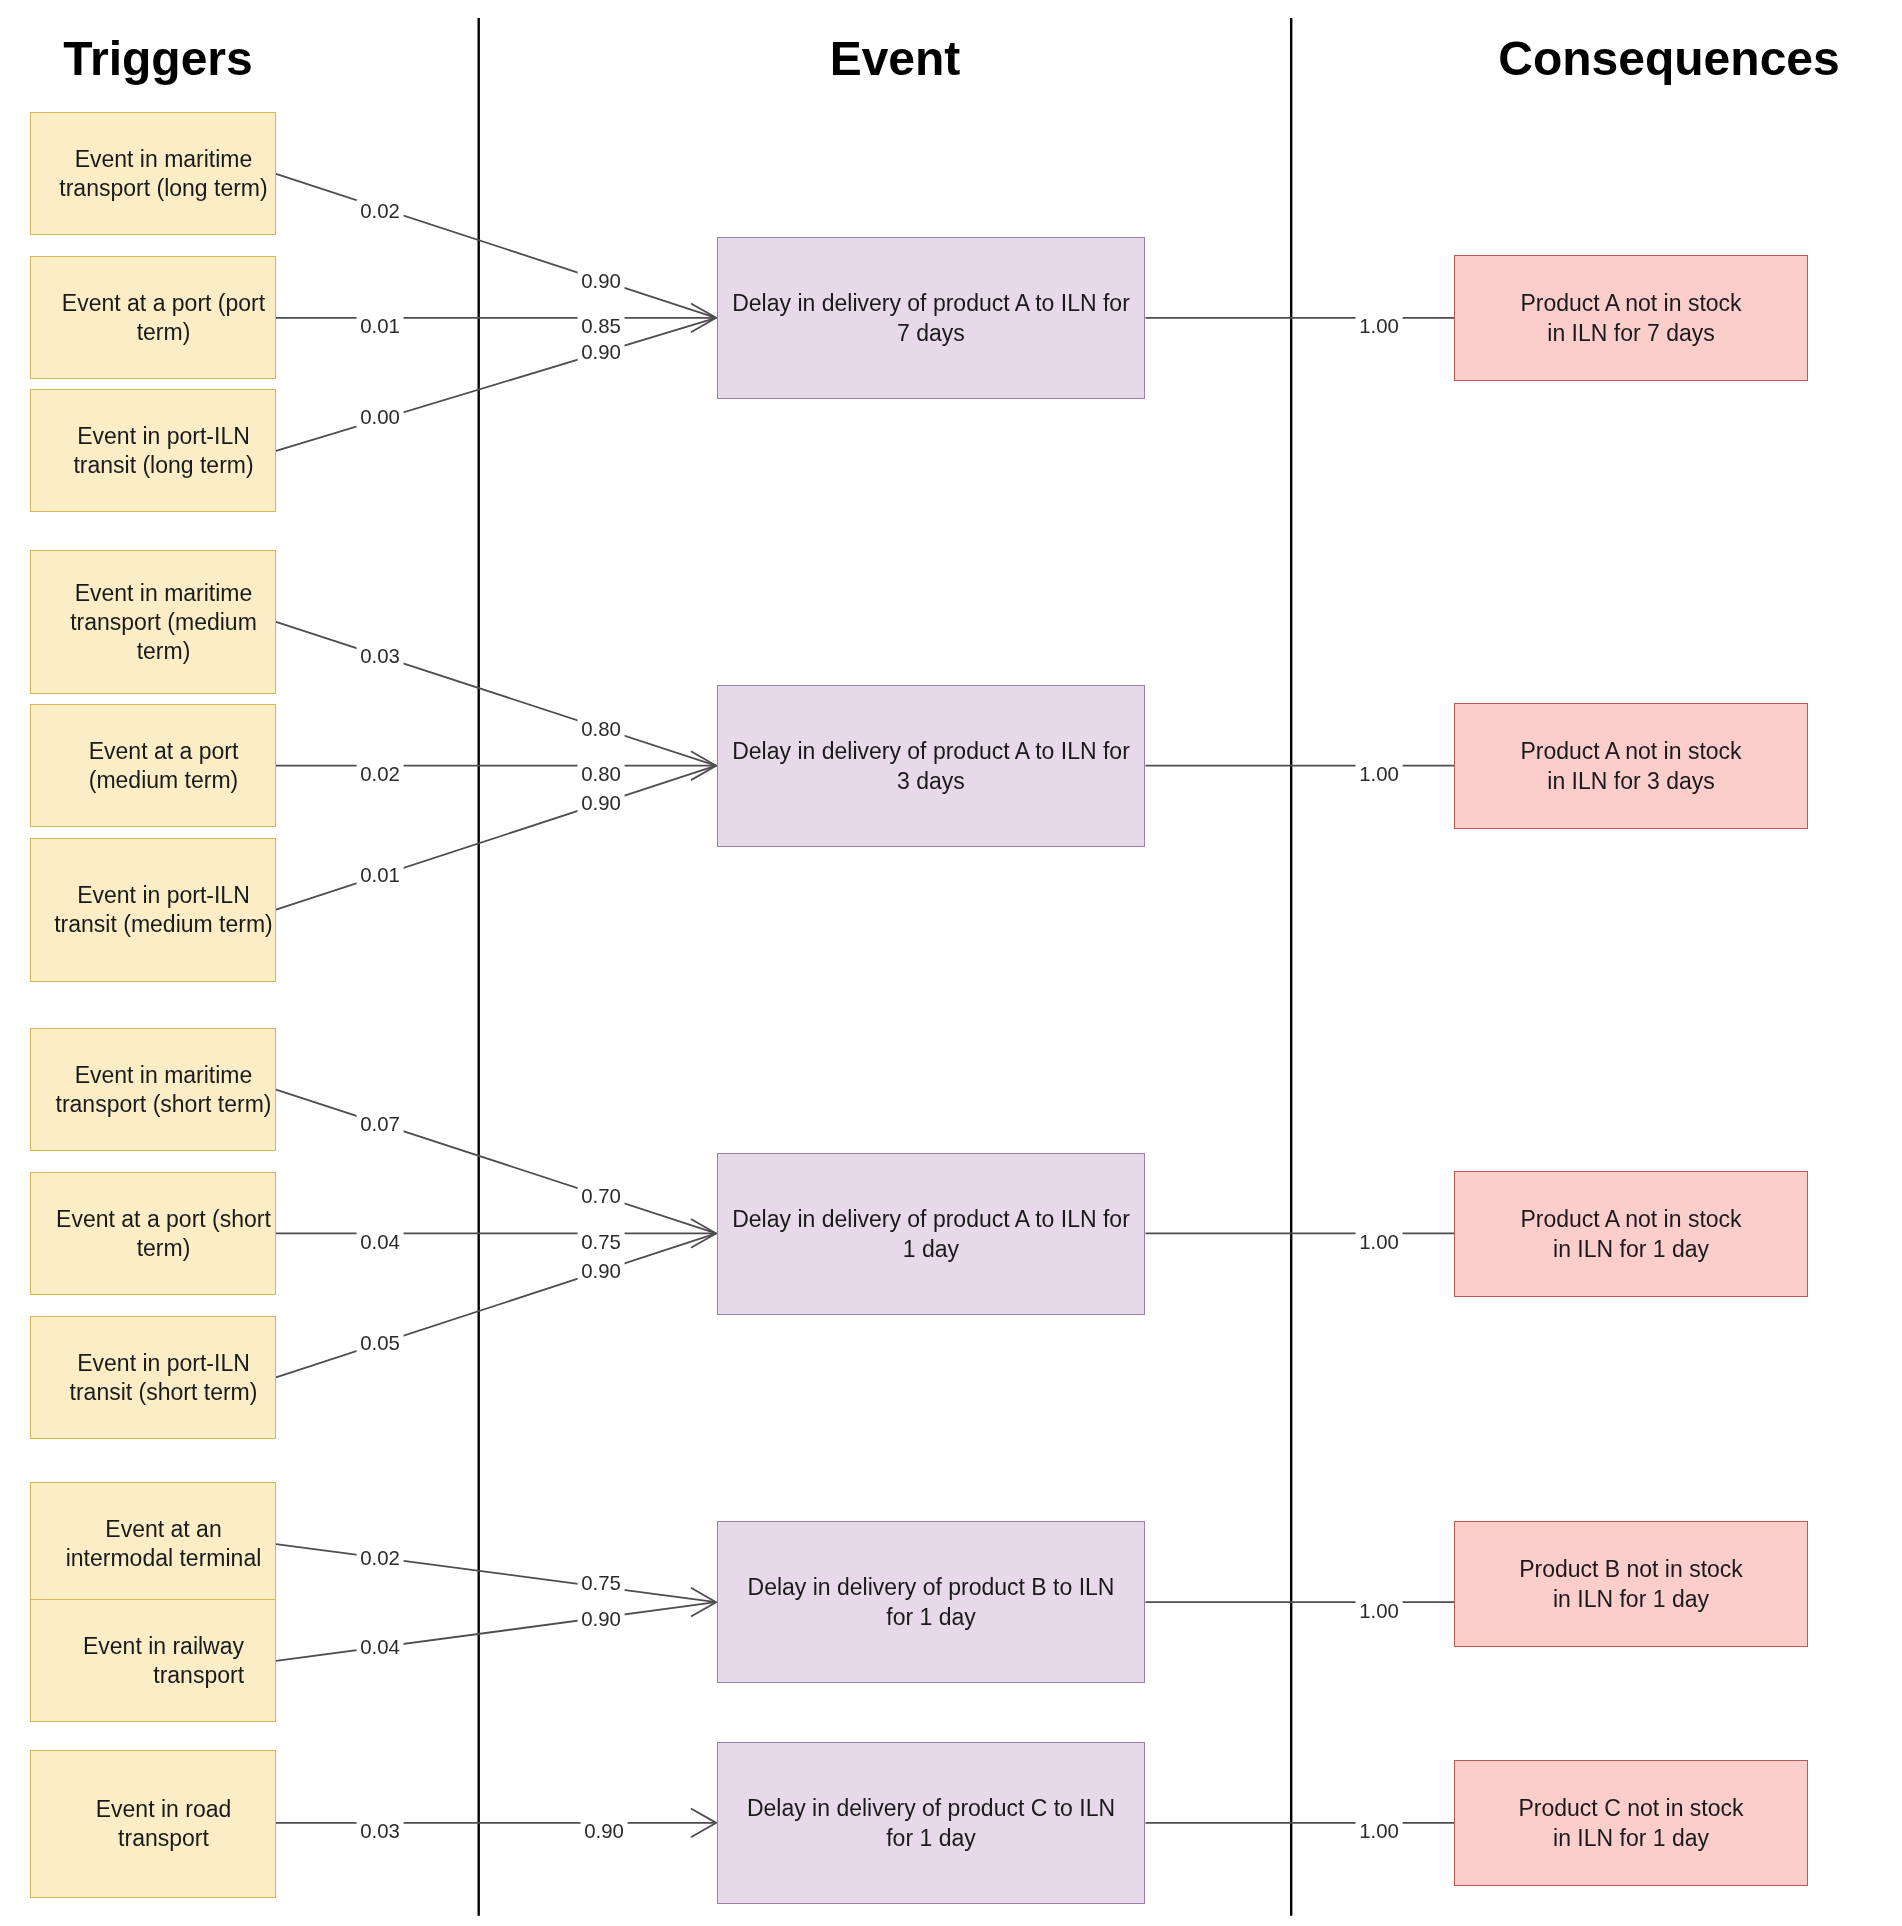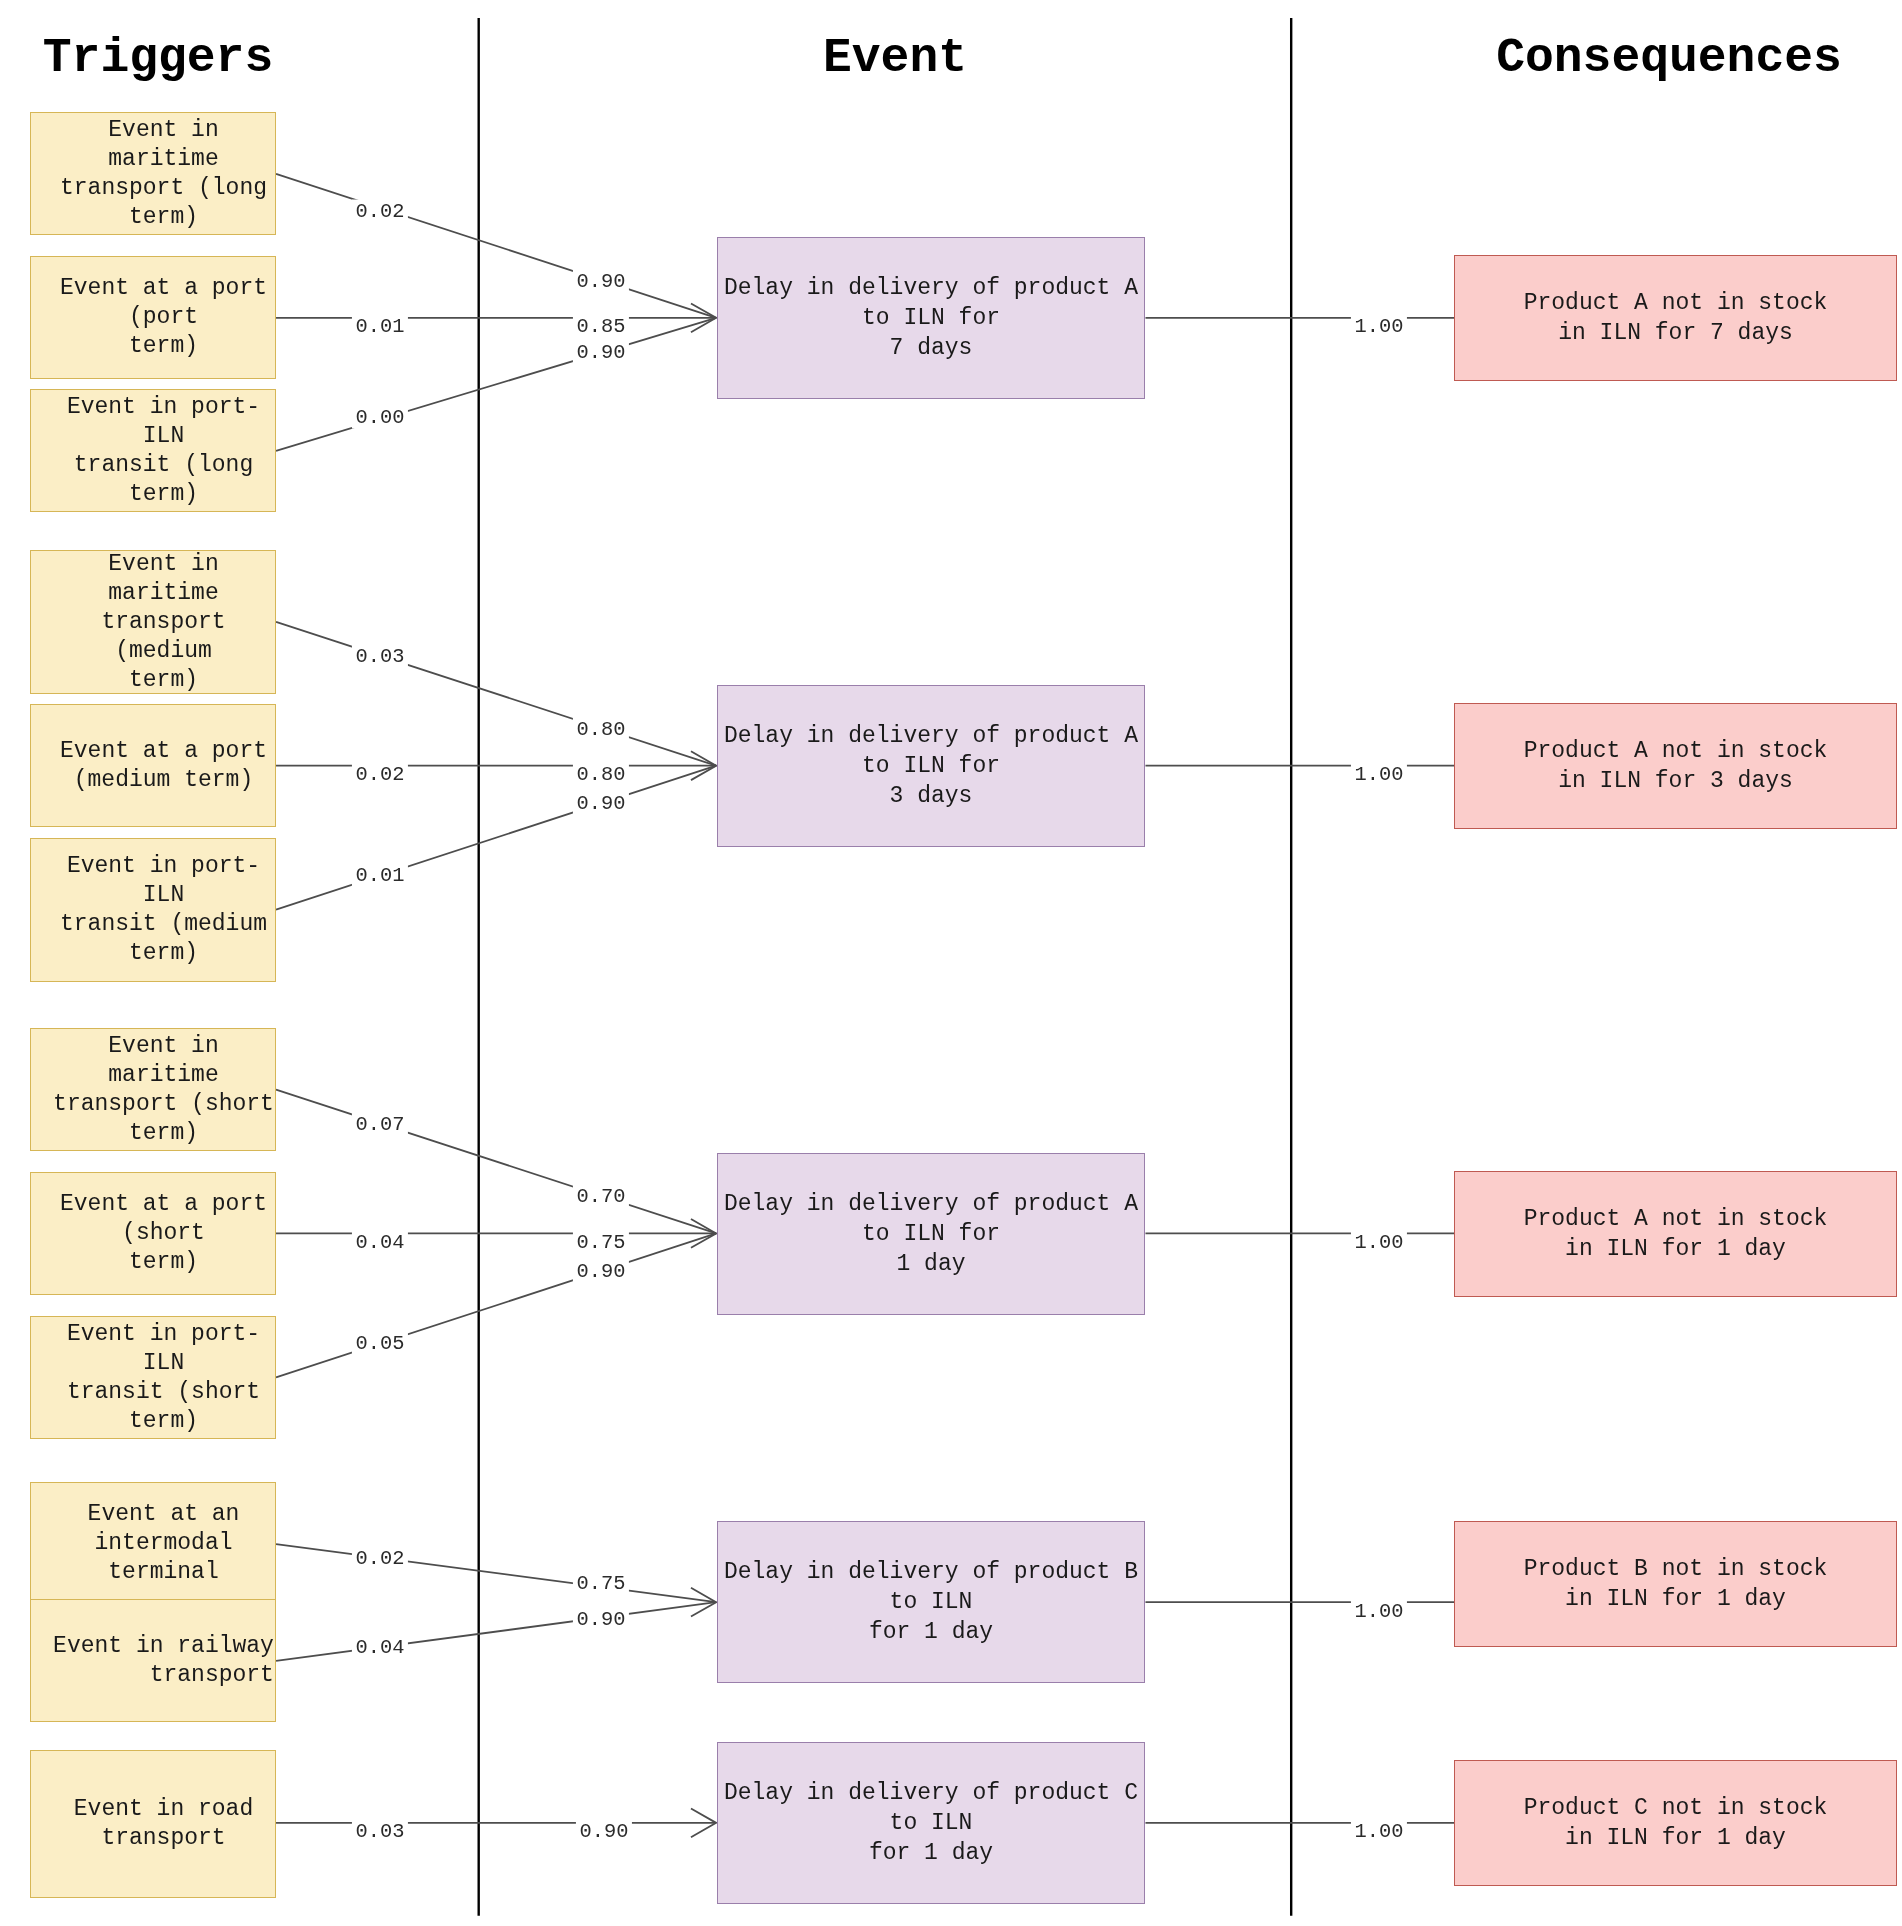--- a/index.html
+++ b/index.html
@@ -1,24 +1,24 @@
 <!DOCTYPE html>
 <html style="font-size:9.6px"><head>
 <meta charset="utf-8">
 <style>
   html,body{margin:0;padding:0;background:#ffffff;}
   body{width:1903px;height:1926px;overflow:hidden;font-family:"Liberation Sans",sans-serif;}
-  .canvas{position:relative;width:1903px;height:1926px;background:#ffffff;font-family:Liberation Mono, monospace;}
+  .canvas{position:relative;width:1903px;height:1926px;background:#ffffff;}
   svg.layer{position:absolute;left:0;top:0;width:1903px;height:1926px;}
   .hdr{position:absolute;transform:translate(-50%,-50%);font-weight:bold;font-size:48px;color:#000000;white-space:nowrap;}
   .node{position:absolute;box-sizing:border-box;display:flex;align-items:center;justify-content:center;
         text-align:center;white-space:pre-line;color:#1a1a1a;}
   .trigger{left:30px;width:246px;background:#FBEEC6;border:1.8px solid #D6B656;font-size:23px;line-height:29px;padding-left:21px;}
   .event{left:717px;width:428px;height:162px;background:#E7D9EA;border:1.8px solid #9A7FAB;font-size:23px;line-height:30px;}
-  .cons{left:1454px;width:443px;height:126px;background:#FBCDCB;border:1.8px solid #BF5A52;font-size:23px;line-height:30px;}
+  .cons{left:1454px;width:354px;height:126px;background:#FBCDCB;border:1.8px solid #BF5A52;font-size:23px;line-height:30px;}
   .lbl{position:absolute;transform:translate(-50%,-50%);background:#ffffff;padding:0 3.6px;
        font-size:20.4px;color:#2b2b2b;white-space:nowrap;}
 </style>
 </head>
 <body>
 
 <div class="canvas">
 
   <svg class="layer" viewBox="0 0 3173 3212" xmlns="http://www.w3.org/2000/svg">
 

